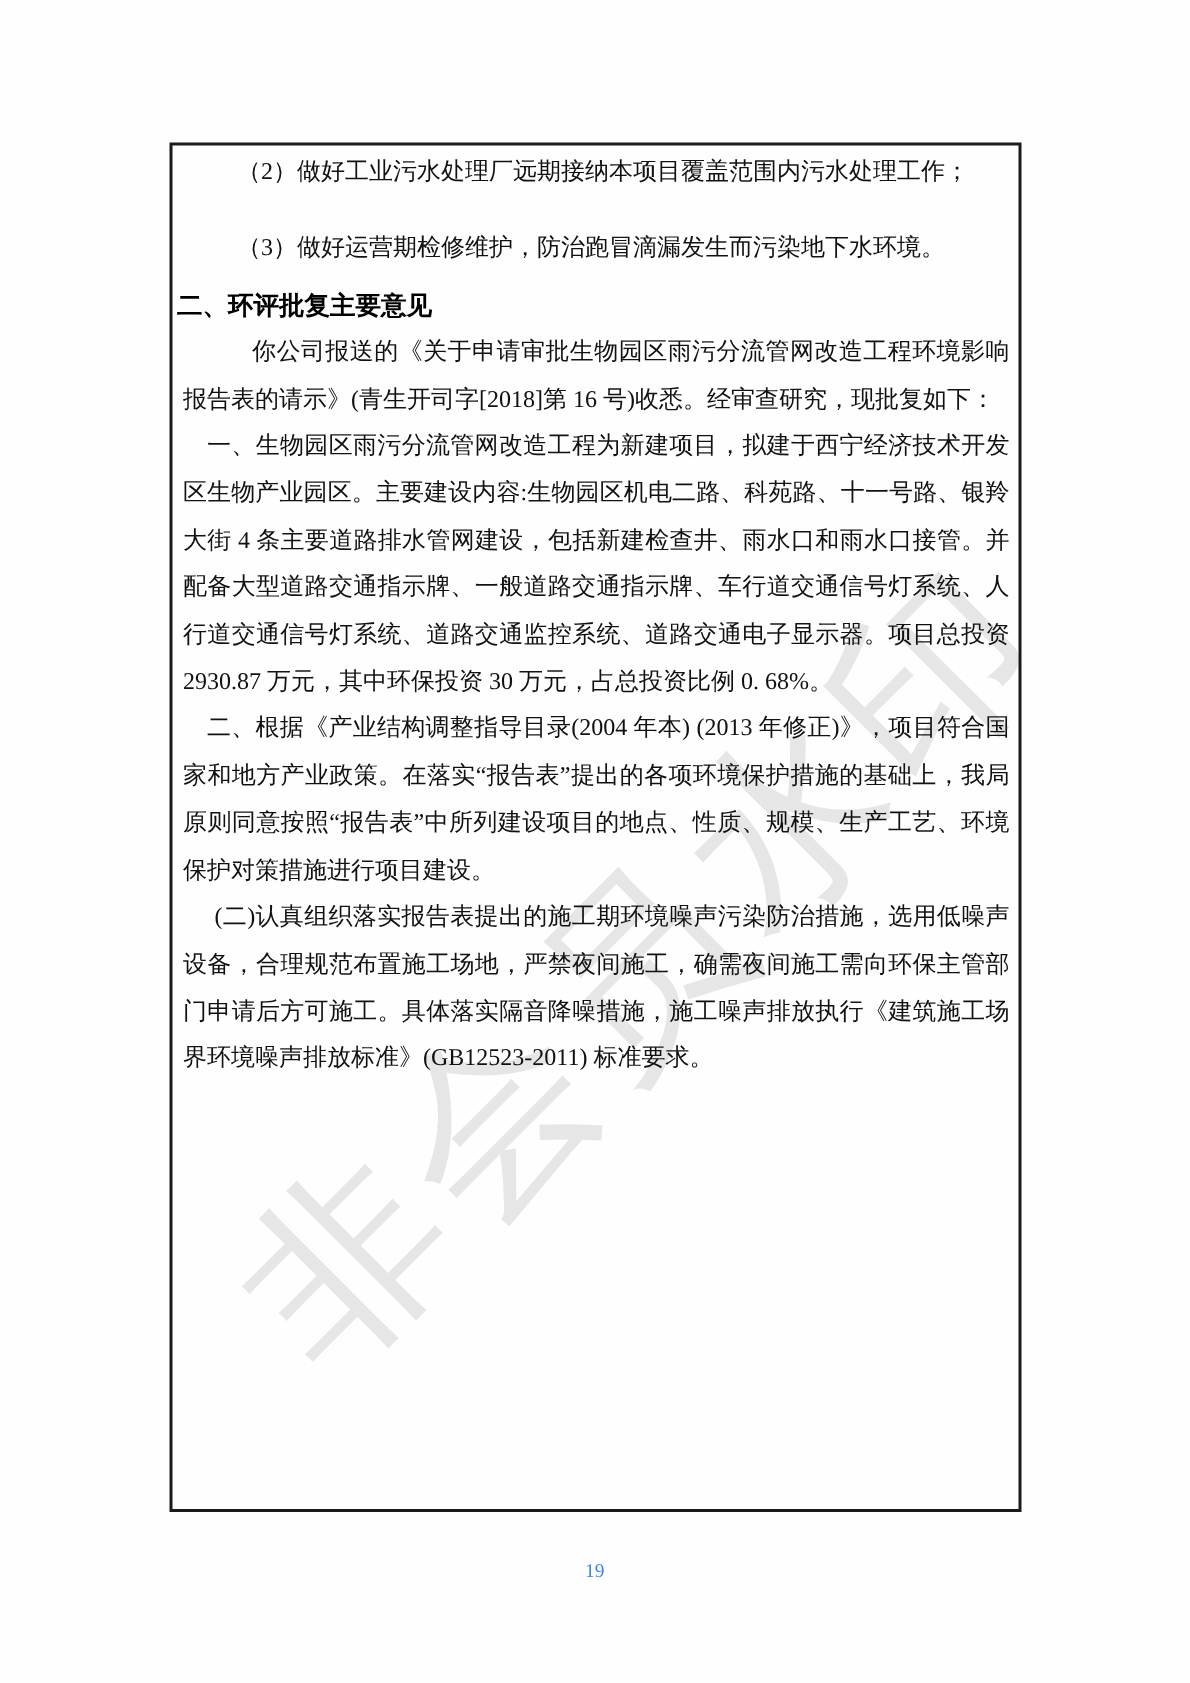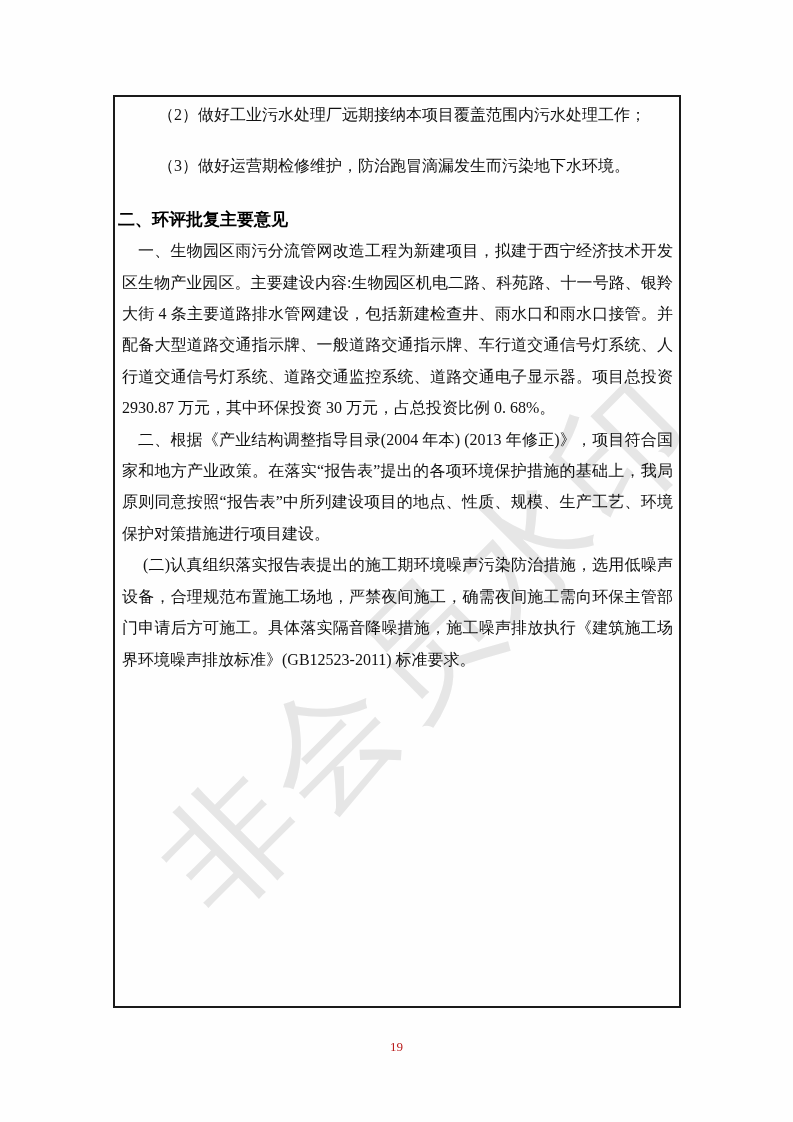--- a/index.html
+++ b/index.html
@@ -62,51 +62,52 @@
     text-justify: inter-ideograph;
     word-break: break-all;
   }
   .indent-2    { text-indent: 36px; }
   .after-gap   { margin-top: 20px; }
   .indent-2b   { text-indent: 46px; }
   .indent-1    { text-indent: 16px; }
   .indent-15   { text-indent: 28px; }
   .indent-list { text-indent: 21px; }
   h2.heading {
-    margin: 22px 0 0 -4px;
+    margin: 6px 0 0 -4px;
     font-size: 17px;
     line-height: 31.4px;
     font-weight: bold;
     color: #000000;
     text-indent: 0;
     text-align: left;
   }
   .page-number {
     position: absolute;
     left: 0;
     right: 0;
     top: 1039px;
     text-align: center;
     font-size: 13px;
-    color: #b91c1c;
+    color: #3b82f6;
     z-index: 2;
   }
 </style>
 </head>
 <body>
 
 <div class="page">
 
   <div class="watermark" style="color: rgb(230, 230, 230);">非会员水印</div>
 
   <div class="doc-box">
     <div>
         <p class="para indent-2">（2）做好工业污水处理厂远期接纳本项目覆盖范围内污水处理工作；</p>
         <p class="para indent-2 after-gap">（3）做好运营期检修维护，防治跑冒滴漏发生而污染地下水环境。</p>
         <h2 class="para heading">二、环评批复主要意见</h2>
+        <p class="para indent-2b">你公司报送的《关于申请审批生物园区雨污分流管网改造工程环境影响报告表的请示》(青生开司字[2018]第 16 号)收悉。经审查研究，现批复如下：</p>
         <p class="para indent-1">一、生物园区雨污分流管网改造工程为新建项目，拟建于西宁经济技术开发区生物产业园区。主要建设内容:生物园区机电二路、科苑路、十一号路、银羚大街 4 条主要道路排水管网建设，包括新建检查井、雨水口和雨水口接管。并配备大型道路交通指示牌、一般道路交通指示牌、车行道交通信号灯系统、人行道交通信号灯系统、道路交通监控系统、道路交通电子显示器。项目总投资 2930.87 万元，其中环保投资 30 万元，占总投资比例 0. 68%。</p>
         <p class="para indent-1">二、根据《产业结构调整指导目录(2004 年本) (2013 年修正)》，项目符合国家和地方产业政策。在落实“报告表”提出的各项环境保护措施的基础上，我局原则同意按照“报告表”中所列建设项目的地点、性质、规模、生产工艺、环境保护对策措施进行项目建设。</p>
         <p class="para indent-list">(二)认真组织落实报告表提出的施工期环境噪声污染防治措施，选用低噪声设备，合理规范布置施工场地，严禁夜间施工，确需夜间施工需向环保主管部门申请后方可施工。具体落实隔音降噪措施，施工噪声排放执行《建筑施工场界环境噪声排放标准》(GB12523-2011) 标准要求。</p>
       </div>
   </div>
 
   <div class="page-number">19</div>
 
 </div>
 

